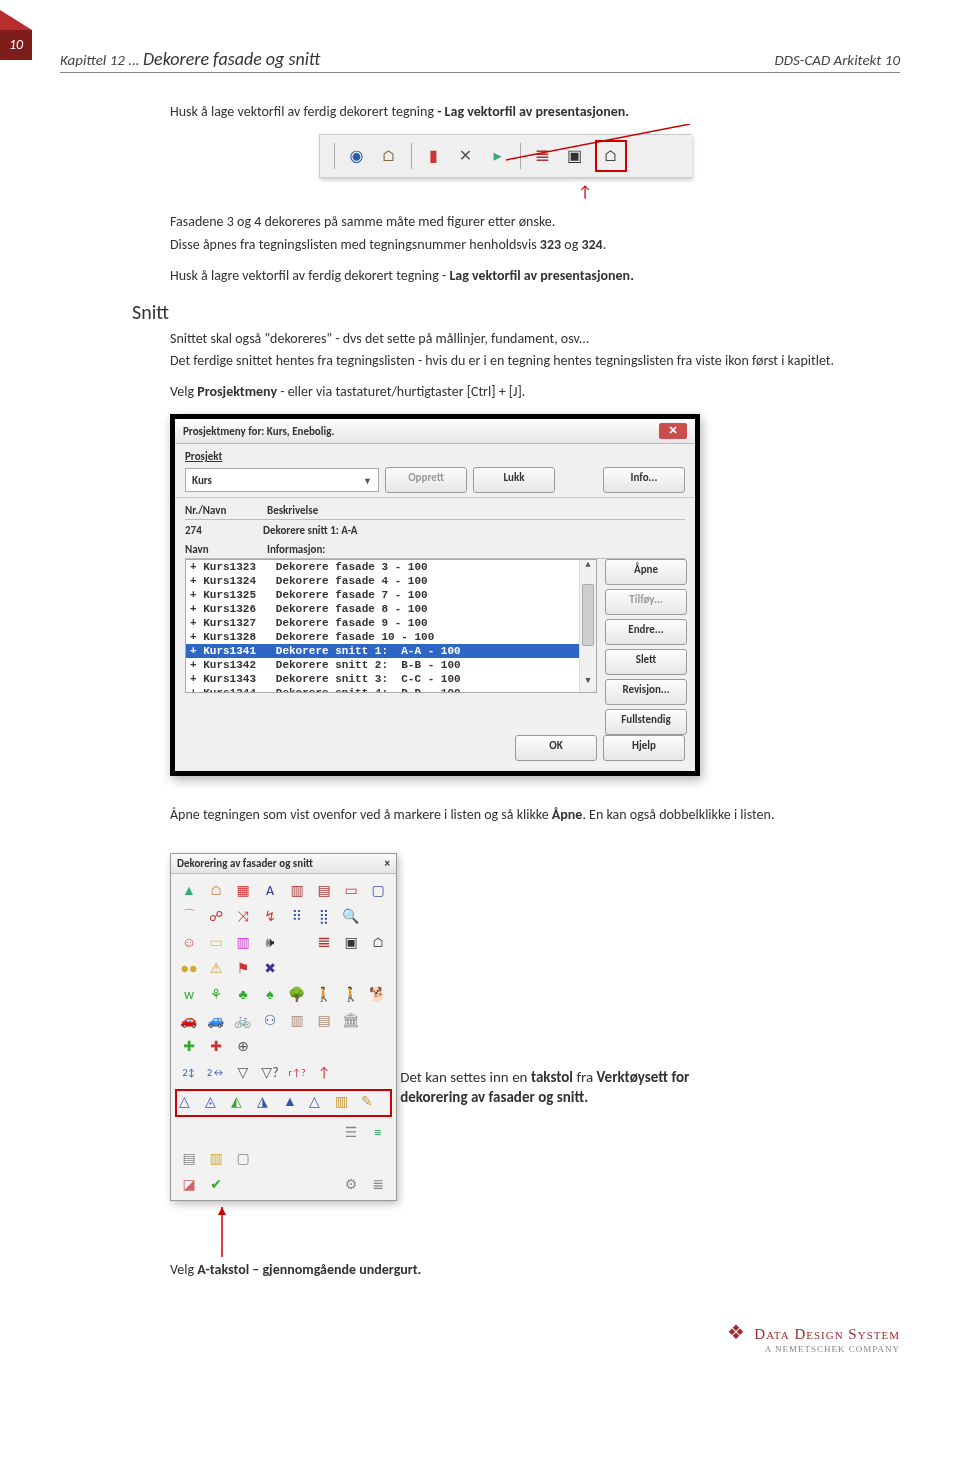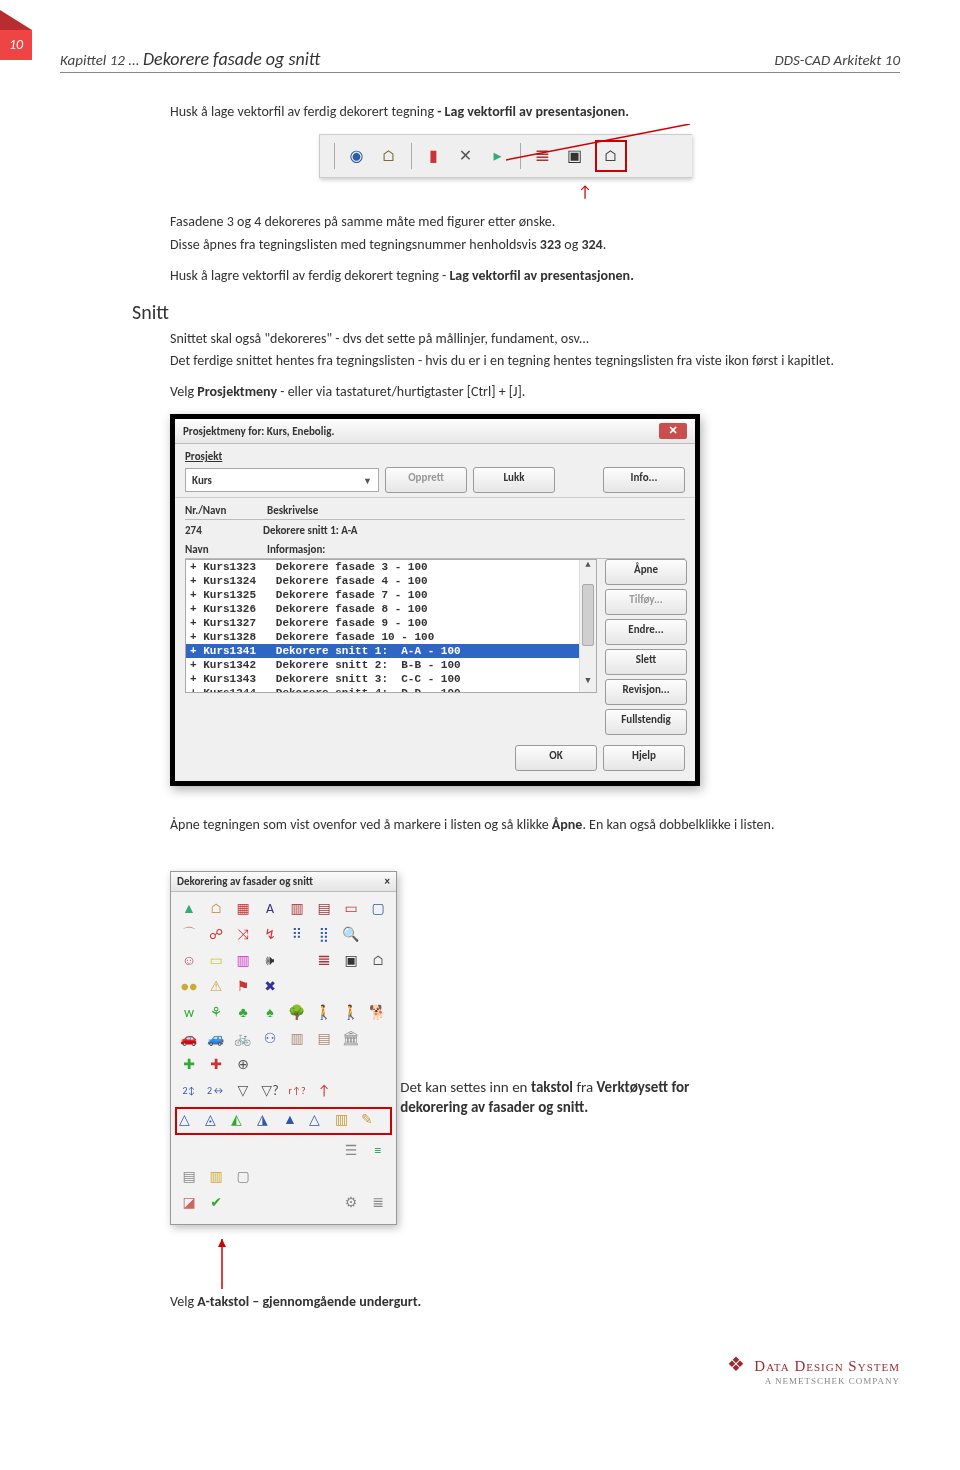--- a/index.html
+++ b/index.html
@@ -9,21 +9,21 @@
     color: #333;
     background: #fff;
     width: 960px;
   }
   .page-badge {
     position: absolute;
     top: 30px;
     left: 0;
     width: 32px;
     height: 30px;
-    background: #ef4444;
+    background: #7f1d1d;
     color: #fff;
     text-align: center;
     line-height: 30px;
     font-style: italic;
     font-size: 14px;
   }
   .page-badge::before {
     content: "";
     position: absolute;
     top: -20px;
@@ -160,30 +160,29 @@
   }
   .d-list .scrollbar .thumb {
     position: absolute; left: 2px; right: 2px; top: 24px; height: 60px;
     background: #cfcfcf; border: 1px solid #aaa; border-radius: 2px;
   }
   .d-list .scrollbar .arrw {
     position: absolute; left: 0; right: 0; height: 16px;
     text-align: center; font-size: 9px; color: #555;
   }
   .d-sidebtns { display: flex; flex-direction: column; gap: 4px; width: 80px; }
-  .d-bottom { display: flex; justify-content: flex-end; gap: 6px; margin-top: 10px; }
+  .d-bottom { display: flex; justify-content: flex-end; gap: 6px; }
 
   
   .palette {
     width: 225px;
     border: 1px solid #999;
     background: #f2f2f2;
     box-shadow: 2px 3px 8px rgba(0,0,0,.25);
-    margin: 24px 0;
-    padding-bottom: 6px;
+    margin: 16px 0;
   }
   .palette-title {
     background: linear-gradient(#fafafa,#e4e4e4);
     padding: 3px 6px;
     font-size: 11px;
     font-weight: bold;
     display: flex; justify-content: space-between; align-items: center;
     border-bottom: 1px solid #bbb;
   }
   .palette-grid {

